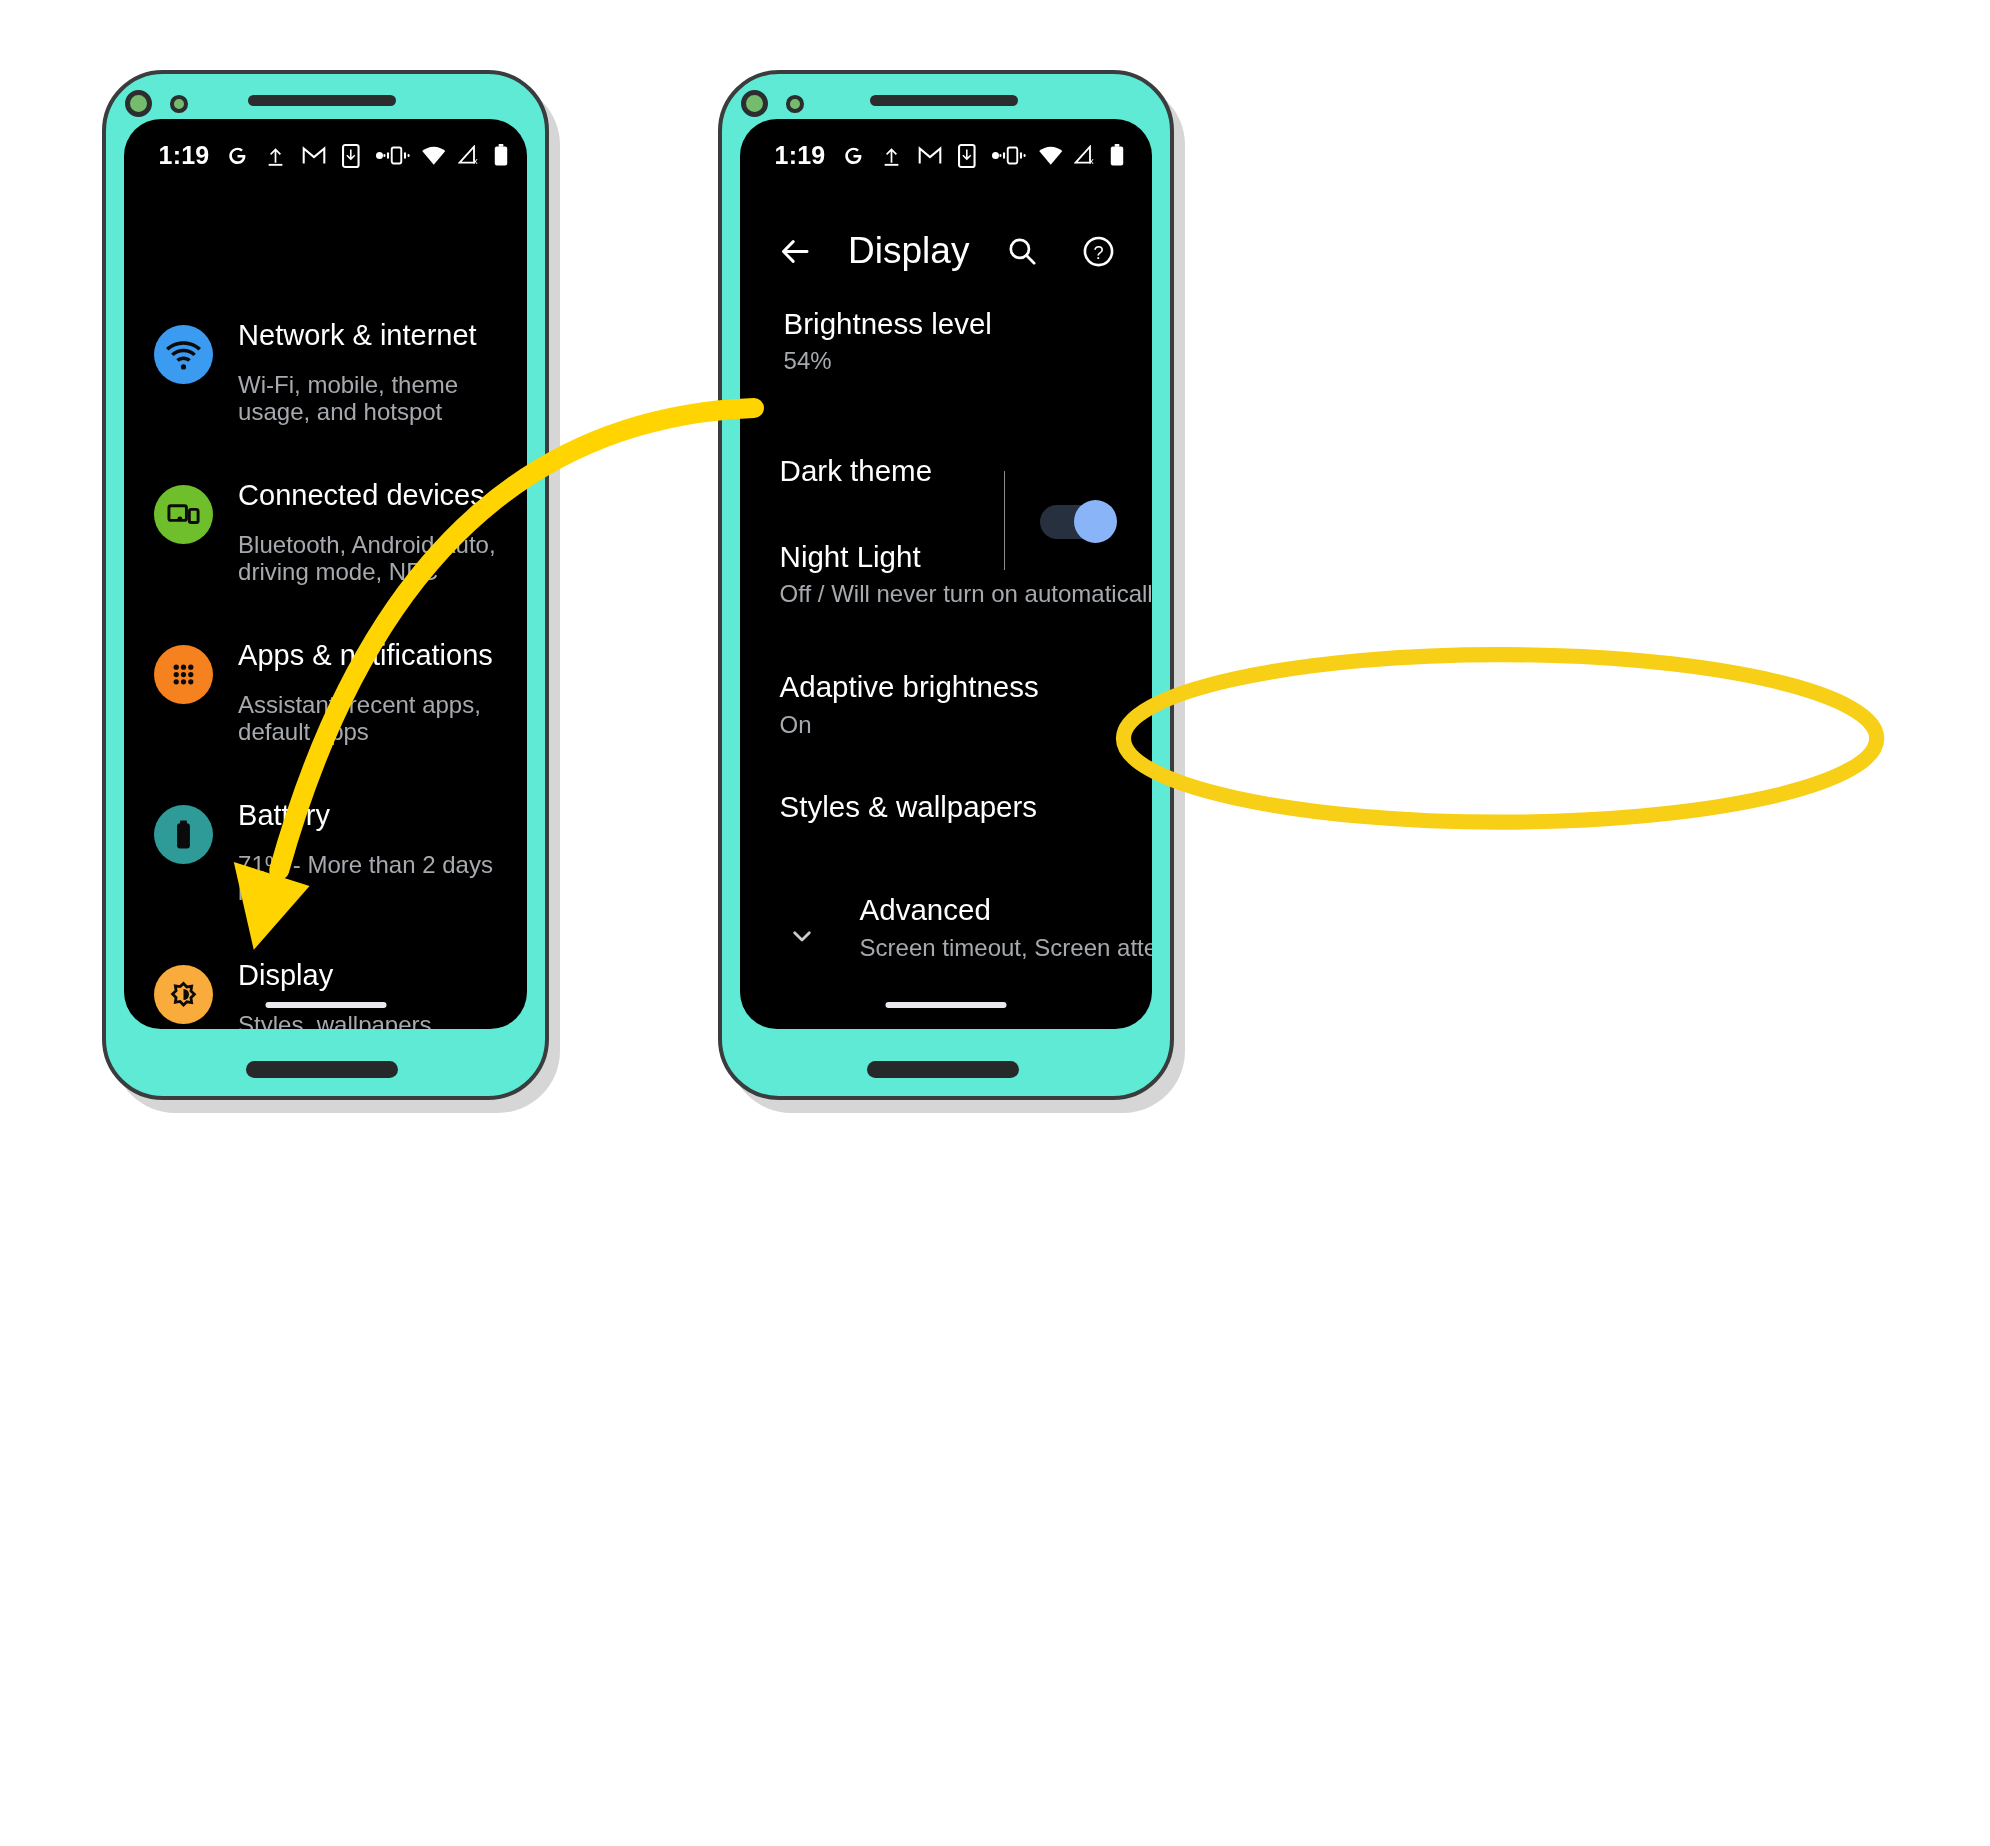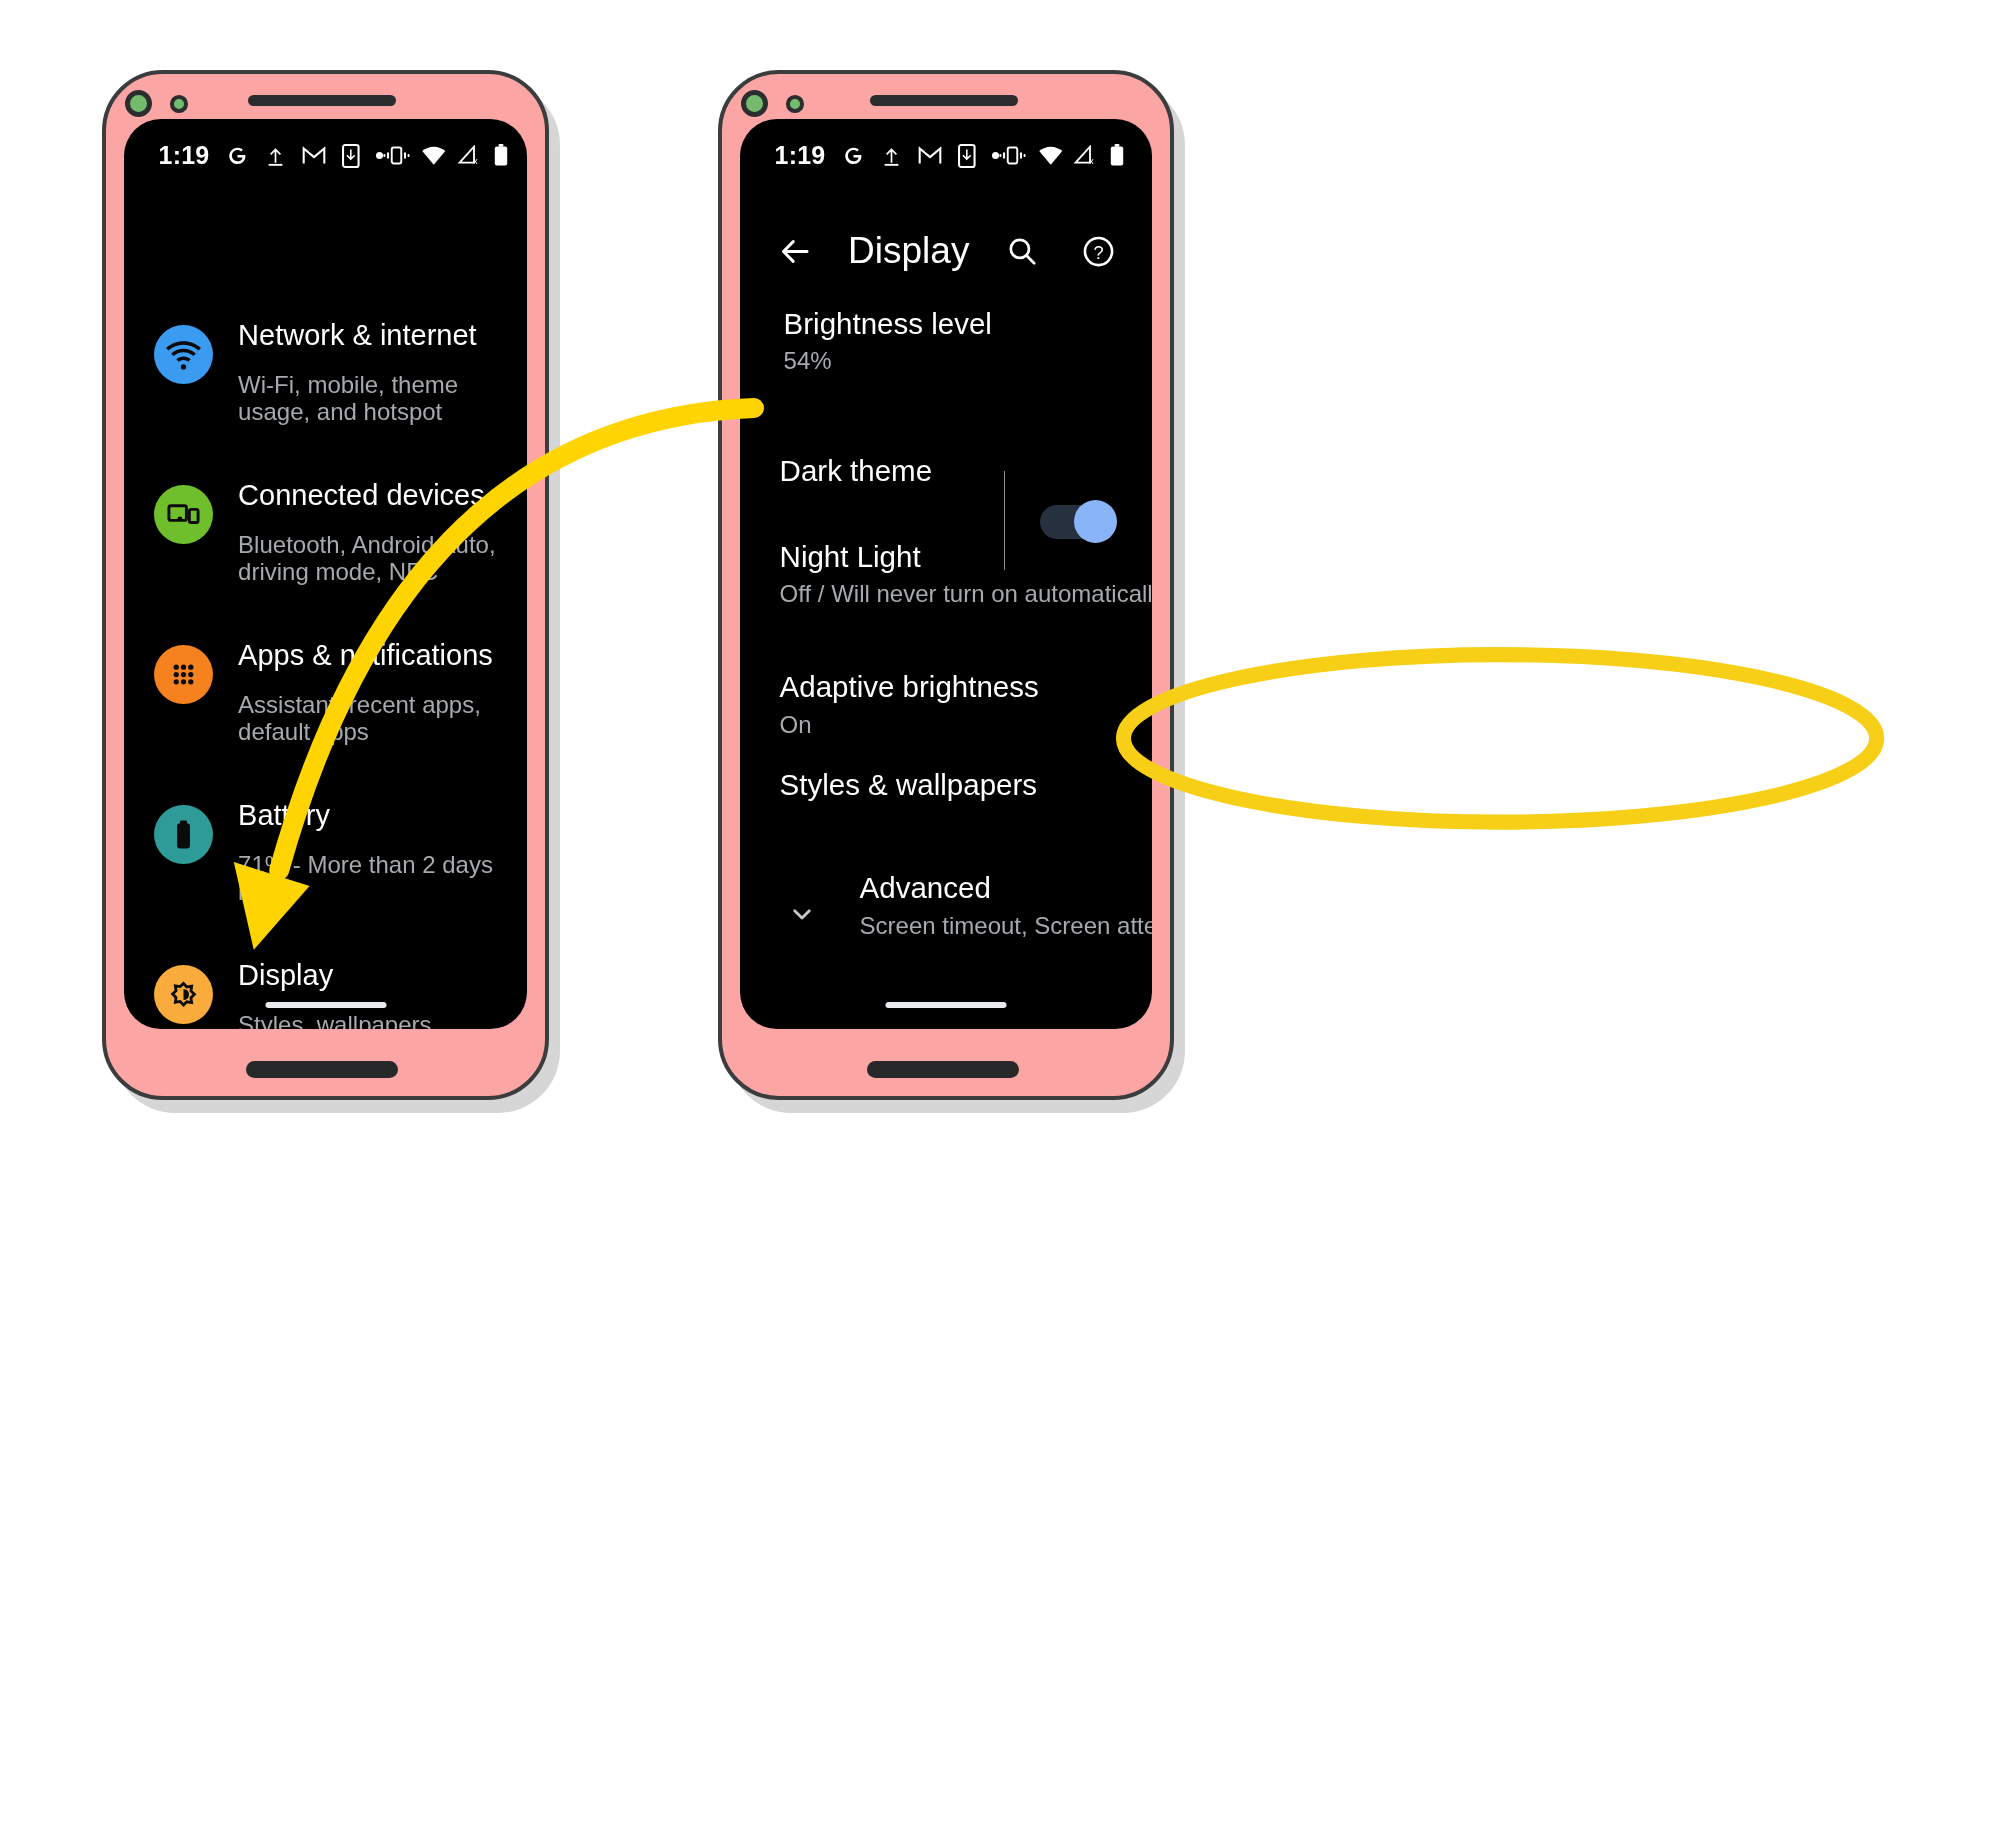--- a/index.html
+++ b/index.html
@@ -14,21 +14,21 @@
   
   .phone { position: absolute; }
   .phone-shadow {
     position: absolute; left: 11.2px; top: 12.8px;
     width: 100%; height: 100%;
     background: #d6d6d6; border-radius: 62px;
   }
   .phone-body {
     position: absolute; left: 0; top: 0;
     width: 100%; height: 100%;
-    background: #fca5a5; border-radius: 61px;
+    background: #5eead4; border-radius: 61px;
     border: 4.8px solid #3a3c3d;
   }
   .phone-inner {
     position: absolute; left: 17.6px; top: 45px; right: 17.6px; bottom: 67px;
     background: #000; border-radius: 37px; overflow: hidden;
   }
   .cam-big { position:absolute; width:27px; height:27px; border-radius:50%;
     background:#74bb6e; border:5.6px solid #2b2d2e; }
   .cam-small { position:absolute; width:17.6px; height:17.6px; border-radius:50%;
     background:#74bb6e; border:4.8px solid #2b2d2e; }
@@ -371,21 +371,21 @@
                 <div class="toggle-thumb"></div>
               </div>
             </div>
           </div>
 
           <div class="drow" style="margin-bottom:62px;">
             <div class="drow-title">Night Light</div>
             <div class="drow-sub wide">Off / Will never turn on automatically</div>
           </div>
 
-          <div class="drow" style="margin-bottom:29px;">
+          <div class="drow" style="margin-bottom:51px;">
             <div class="drow-title">Adaptive brightness</div>
             <div class="drow-sub">On</div>
           </div>
 
           <div class="drow" style="margin-bottom:70px;">
             <div class="drow-title">Styles &amp; wallpapers</div>
           </div>
 
           <div class="drow adv-row">
             <span class="adv-chevron">

